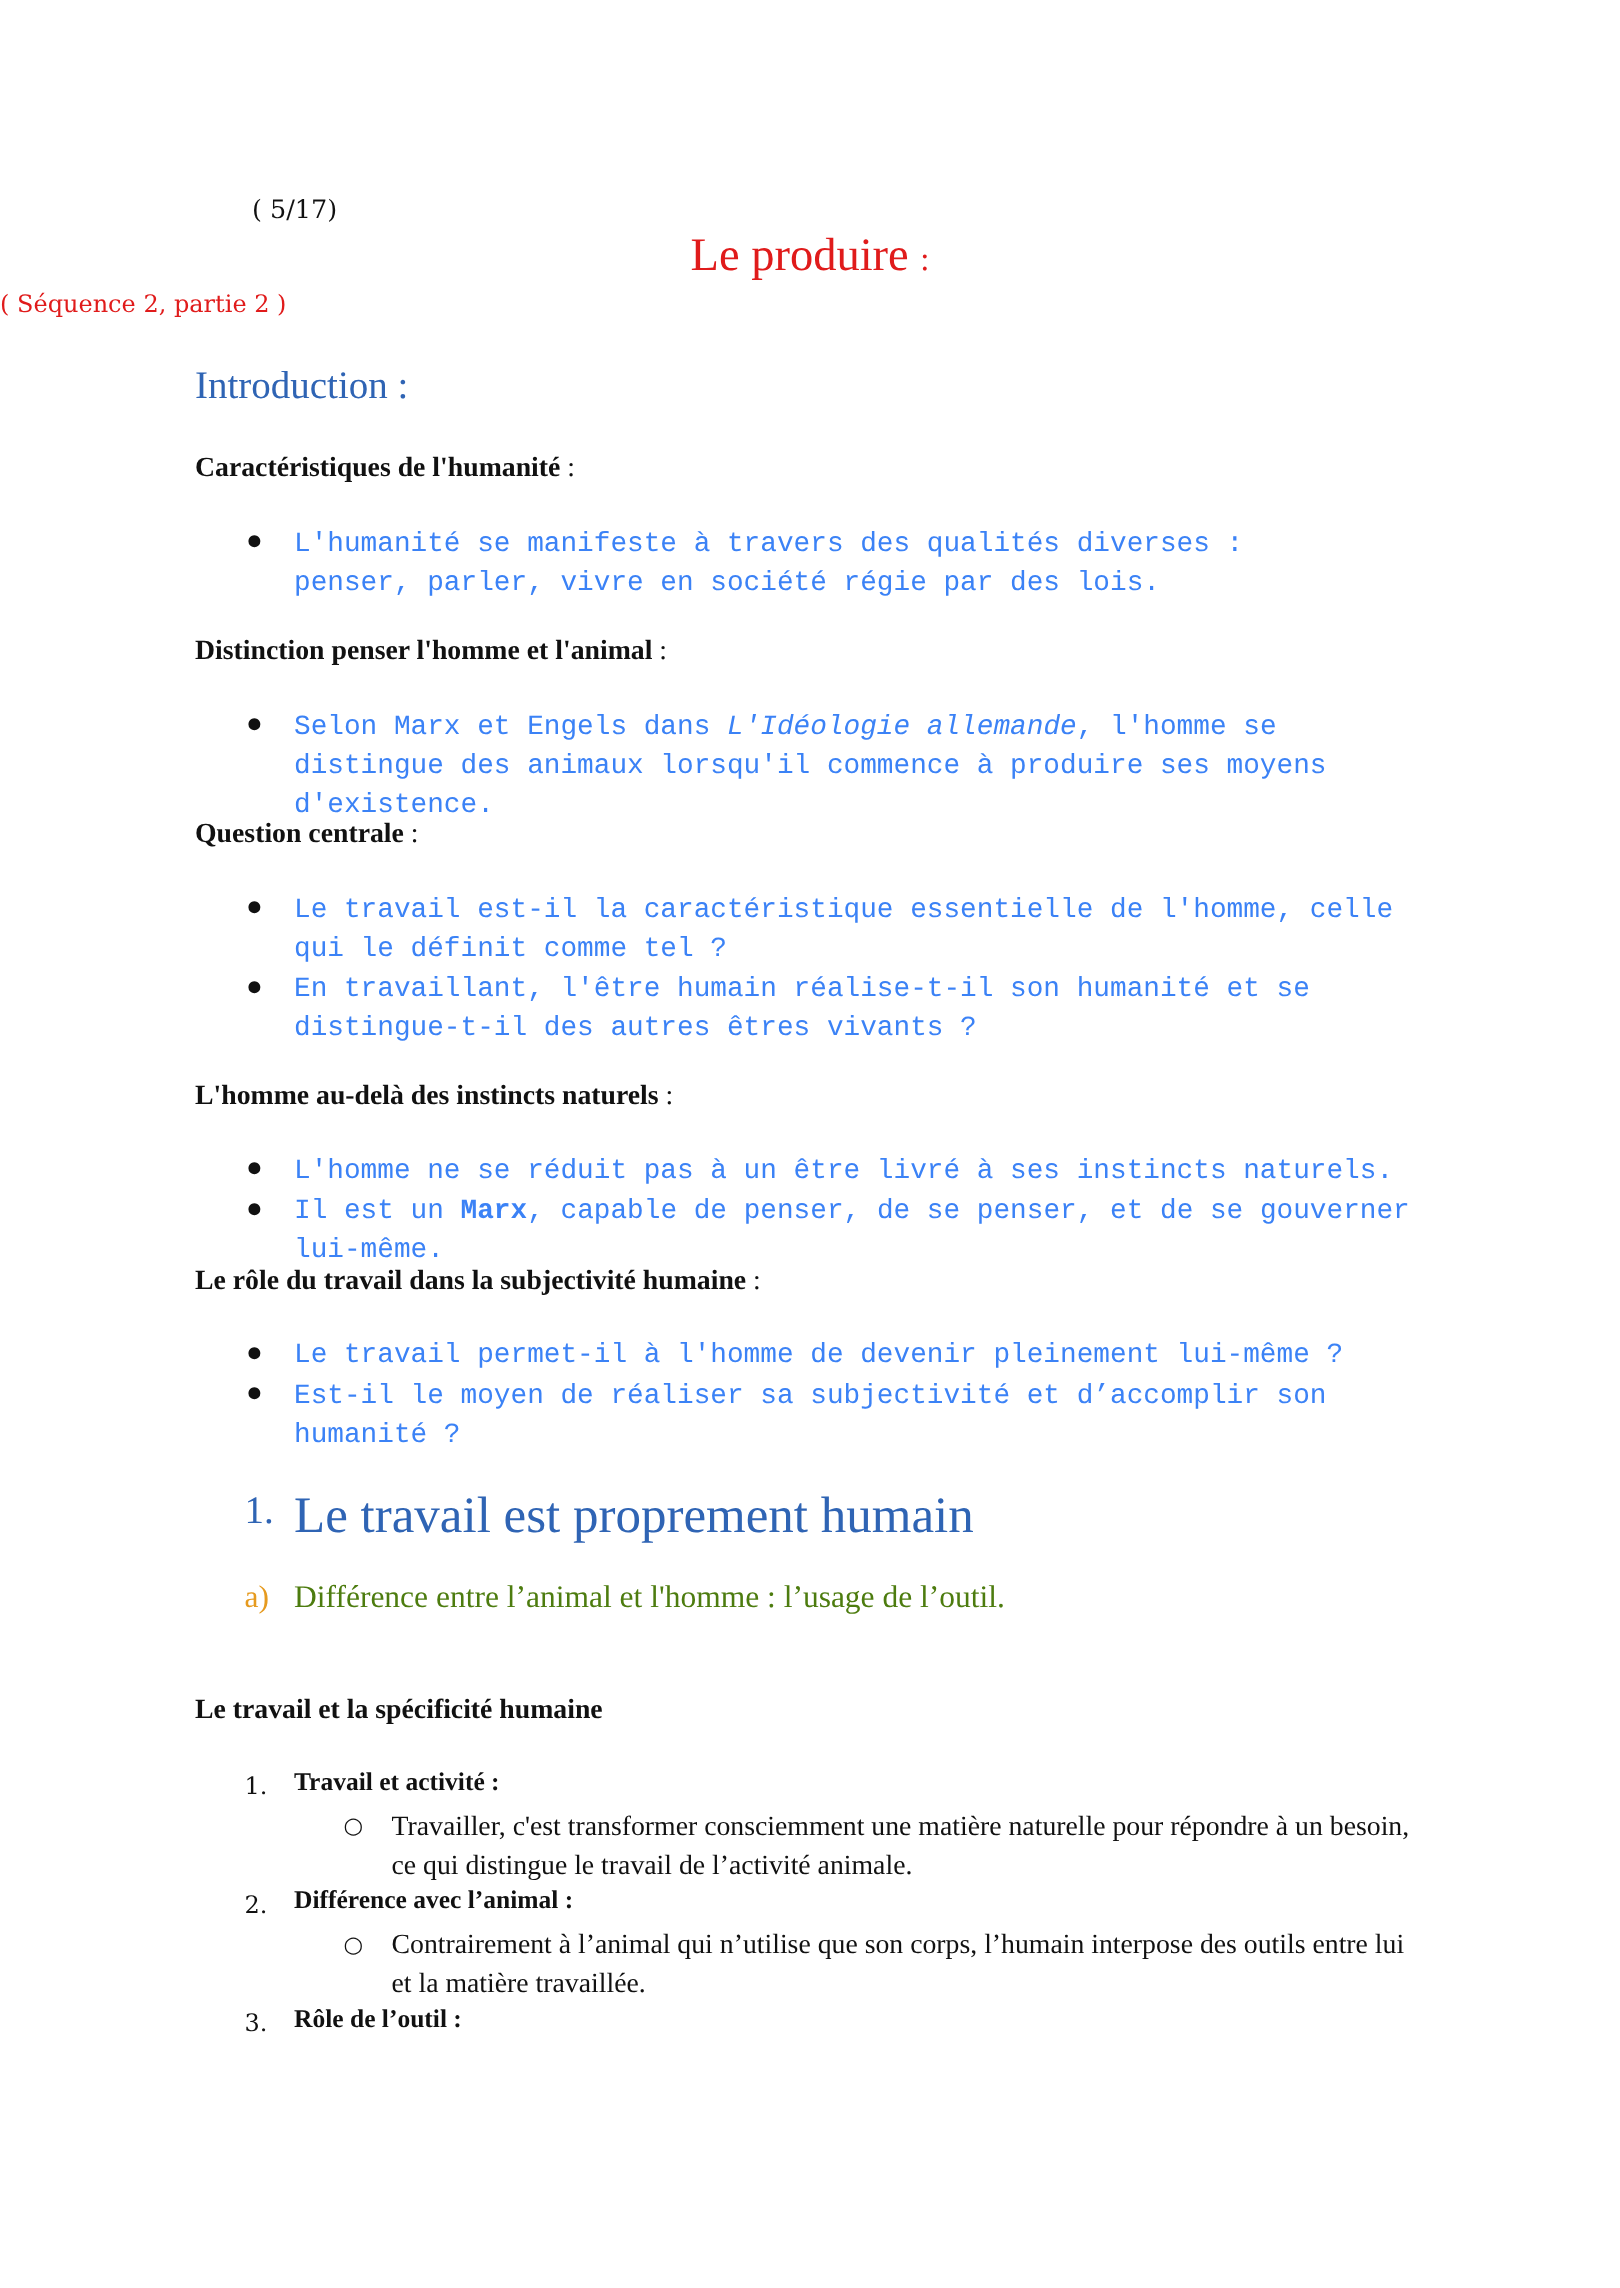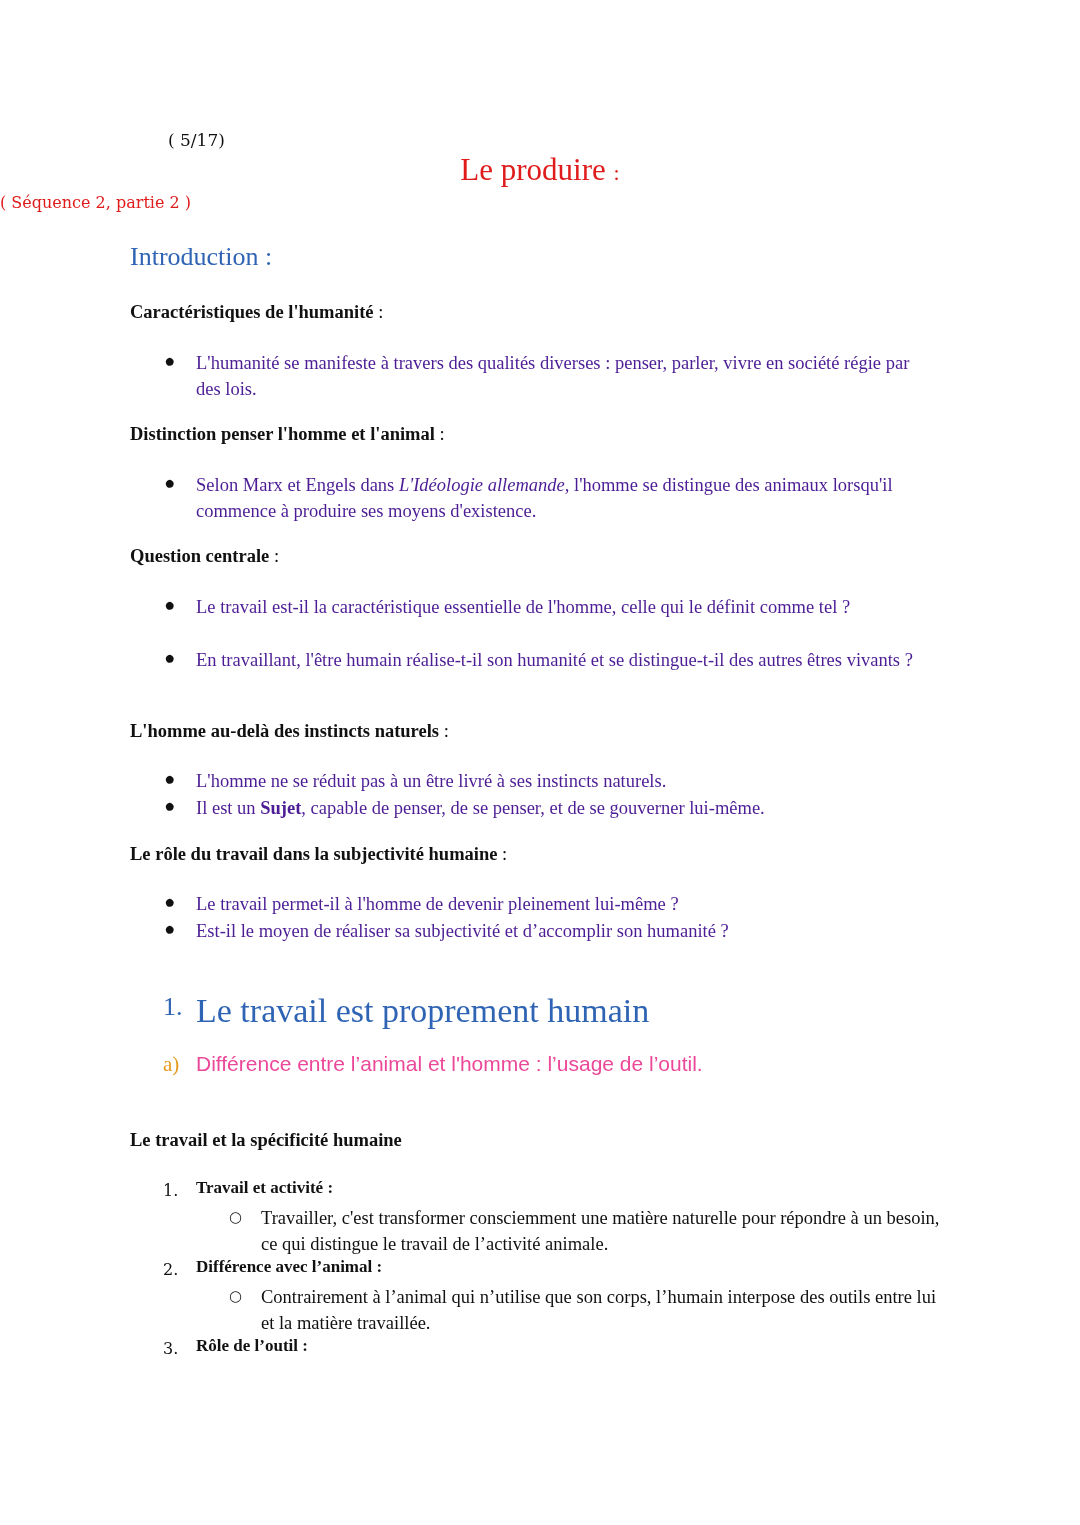--- a/index.html
+++ b/index.html
@@ -10,25 +10,25 @@
     }
     .abs { position: absolute; white-space: nowrap; }
     .page-num { left: 130px; top: 130px; font-size: 17px; color: #111; margin-left: 38px; }
     .title { left: 0; width: 1080px; text-align: center; top: 152px; font-size: 31px; color: #e01b1b; font-family: "Liberation Serif", serif; }
     .title .colon { font-size: 22px; }
     .subtitle { left: 0; width: 1080px; text-align: left; top: 193px; font-size: 16px; color: #e01b1b; }
     .intro { left: 130px; top: 242px; font-size: 26px; color: #2f64b4; font-family: "Liberation Serif", serif; }
     .sec-head { left: 130px; font-size: 18.5px; font-weight: bold; color: #111; font-family: "Liberation Serif", serif; }
     .sec-head .after { font-weight: normal; }
     .bullet { left: 164px; font-size: 18.5px; color: #111; font-family: "Liberation Serif", serif; }
-    .bullet-text { left: 196px; font-size: 18.5px; line-height: 26px; color: #4c1d95; font-family: Liberation Serif, serif; white-space: normal; width: 760px; }
+    .bullet-text { left: 196px; font-size: 18.5px; line-height: 26px; color: #3b82f6; font-family: Liberation Mono, monospace; white-space: normal; width: 760px; }
     .h1num { left: 163px; top: 992px; font-size: 26px; color: #2f64b4; font-family: "Liberation Serif", serif; }
     .h1text { left: 196px; top: 992px; font-size: 34px; color: #2f64b4; font-family: "Liberation Serif", serif; }
     .h2num { left: 163px; top: 1052px; font-size: 21px; color: #e69a1e; font-family: "Liberation Serif", serif; }
-    .h2text { left: 196px; top: 1052px; font-size: 21px; color: #ec4899; font-family: Liberation Sans, sans-serif; text-align: right; }
+    .h2text { left: 196px; top: 1052px; font-size: 21px; color: #4d7c0f; font-family: Liberation Serif, serif; text-align: right; }
     .olnum { left: 163px; font-size: 16px; color: #111; }
     .oltitle { left: 196px; font-size: 17px; font-weight: bold; color: #111; font-family: "Liberation Serif", serif; }
     .circle { left: 229px; font-size: 15px; color: #111; }
     .subtext { left: 261px; font-size: 18.5px; line-height: 26px; color: #111; font-family: "Liberation Serif", serif; white-space: normal; width: 680px; }
   </style>
 </head>
 <body>
 
 <div class="abs page-num">( 5/17)</div>
 <div class="abs title"><span>Le produire</span> <span class="colon">:</span></div>
@@ -47,21 +47,21 @@
 <div class="abs sec-head" style="top:546px"><span>Question centrale</span><span class="after"> :</span></div>
 <div class="abs bullet" style="top:595px">●</div>
 <div class="abs bullet-text" style="top:594px; width:740px">Le travail est-il la caractéristique essentielle de l'homme, celle qui le définit comme tel ?</div>
 <div class="abs bullet" style="top:648px">●</div>
 <div class="abs bullet-text" style="top:647px; width:740px">En travaillant, l'être humain réalise-t-il son humanité et se distingue-t-il des autres êtres vivants ?</div>
 
 <div class="abs sec-head" style="top:721px"><span>L'homme au-delà des instincts naturels</span><span class="after"> :</span></div>
 <div class="abs bullet" style="top:769px">●</div>
 <div class="abs bullet-text" style="top:768px">L'homme ne se réduit pas à un être livré à ses instincts naturels.</div>
 <div class="abs bullet" style="top:796px">●</div>
-<div class="abs bullet-text" style="top:795px"><span>Il est un </span><b>Sujet</b><span>, capable de penser, de se penser, et de se gouverner lui-même.</span></div>
+<div class="abs bullet-text" style="top:795px"><span>Il est un </span><b>Marx</b><span>, capable de penser, de se penser, et de se gouverner lui-même.</span></div>
 
 <div class="abs sec-head" style="top:844px"><span>Le rôle du travail dans la subjectivité humaine</span><span class="after"> :</span></div>
 <div class="abs bullet" style="top:892px">●</div>
 <div class="abs bullet-text" style="top:891px">Le travail permet-il à l'homme de devenir pleinement lui-même ?</div>
 <div class="abs bullet" style="top:919px">●</div>
 <div class="abs bullet-text" style="top:918px">Est-il le moyen de réaliser sa subjectivité et d’accomplir son humanité ?</div>
 
 <div class="abs h1num">1.</div>
 <div class="abs h1text">Le travail est proprement humain</div>
 <div class="abs h2num">a)</div>

